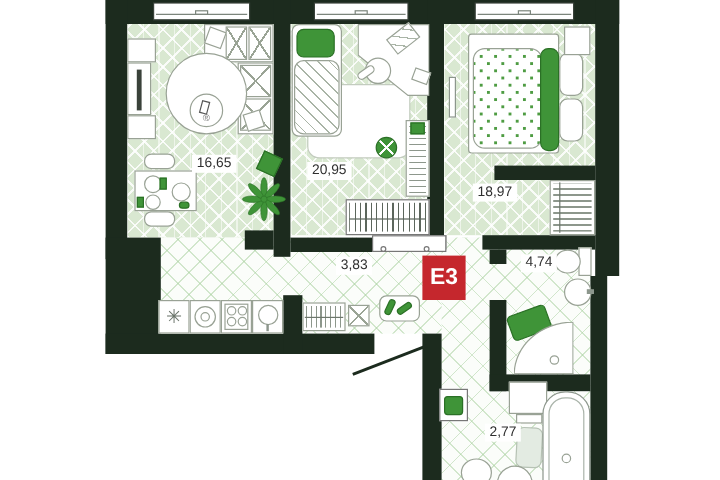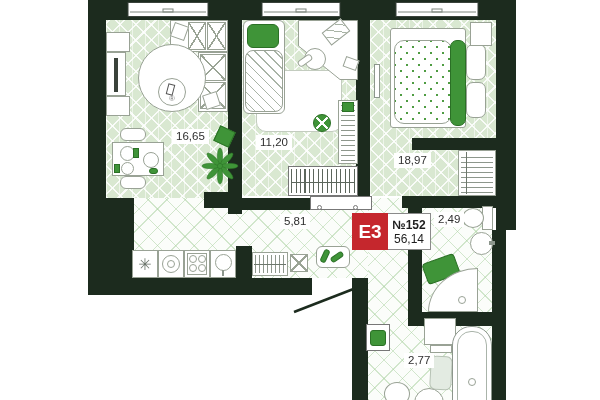--- a/index.html
+++ b/index.html
@@ -223,28 +223,24 @@
   <div class="f" style="left:424px;top:318px;width:32px;height:27px"></div>
   <div class="f" style="left:430px;top:345px;width:22px;height:8px"></div>
   <div class="abs" style="left:430px;top:356px;width:22px;height:34px;background:#e3ebe2;border:1px solid #b6c2b4;border-radius:6px;transform:rotate(3deg)"></div>
   <div class="f" style="left:452px;top:326px;width:40px;height:80px;border-radius:19px 19px 0 0;border-color:#8c968c">
     <div class="f" style="left:4px;top:4px;width:30px;height:74px;border-radius:14px 14px 0 0;border-color:#aab4aa"></div>
   </div>
   <div class="f circle" style="left:468px;top:378px;width:8px;height:8px"></div>
   <div class="f" style="left:384px;top:382px;width:26px;height:24px;border-radius:50%"></div>
   <div class="f circle" style="left:414px;top:388px;width:30px;height:30px"></div>
 
-  <div class="lbl" style="left:172px;top:129px">16,65</div>
-  <div class="lbl" style="left:256px;top:135px">11,20</div>
+  <div class="lbl" style="left:160px;top:129px">16,65</div>
+  <div class="lbl" style="left:256px;top:135px">20,95</div>
   <div class="lbl" style="left:394px;top:153px">18,97</div>
-  <div class="lbl" style="left:280px;top:214px">5,81</div>
-  <div class="lbl" style="left:434px;top:212px">2,49</div>
+  <div class="lbl" style="left:280px;top:214px">3,83</div>
+  <div class="lbl" style="left:434px;top:212px">4,74</div>
   <div class="lbl" style="left:404px;top:353px">2,77</div>
 
   <div id="badge">
     <div class="type">E3</div>
-    <div class="info">
-      <div class="num">№152</div>
-      <div class="area">56,14</div>
-    </div>
   </div>
 
 </div>
 
 </body></html>

